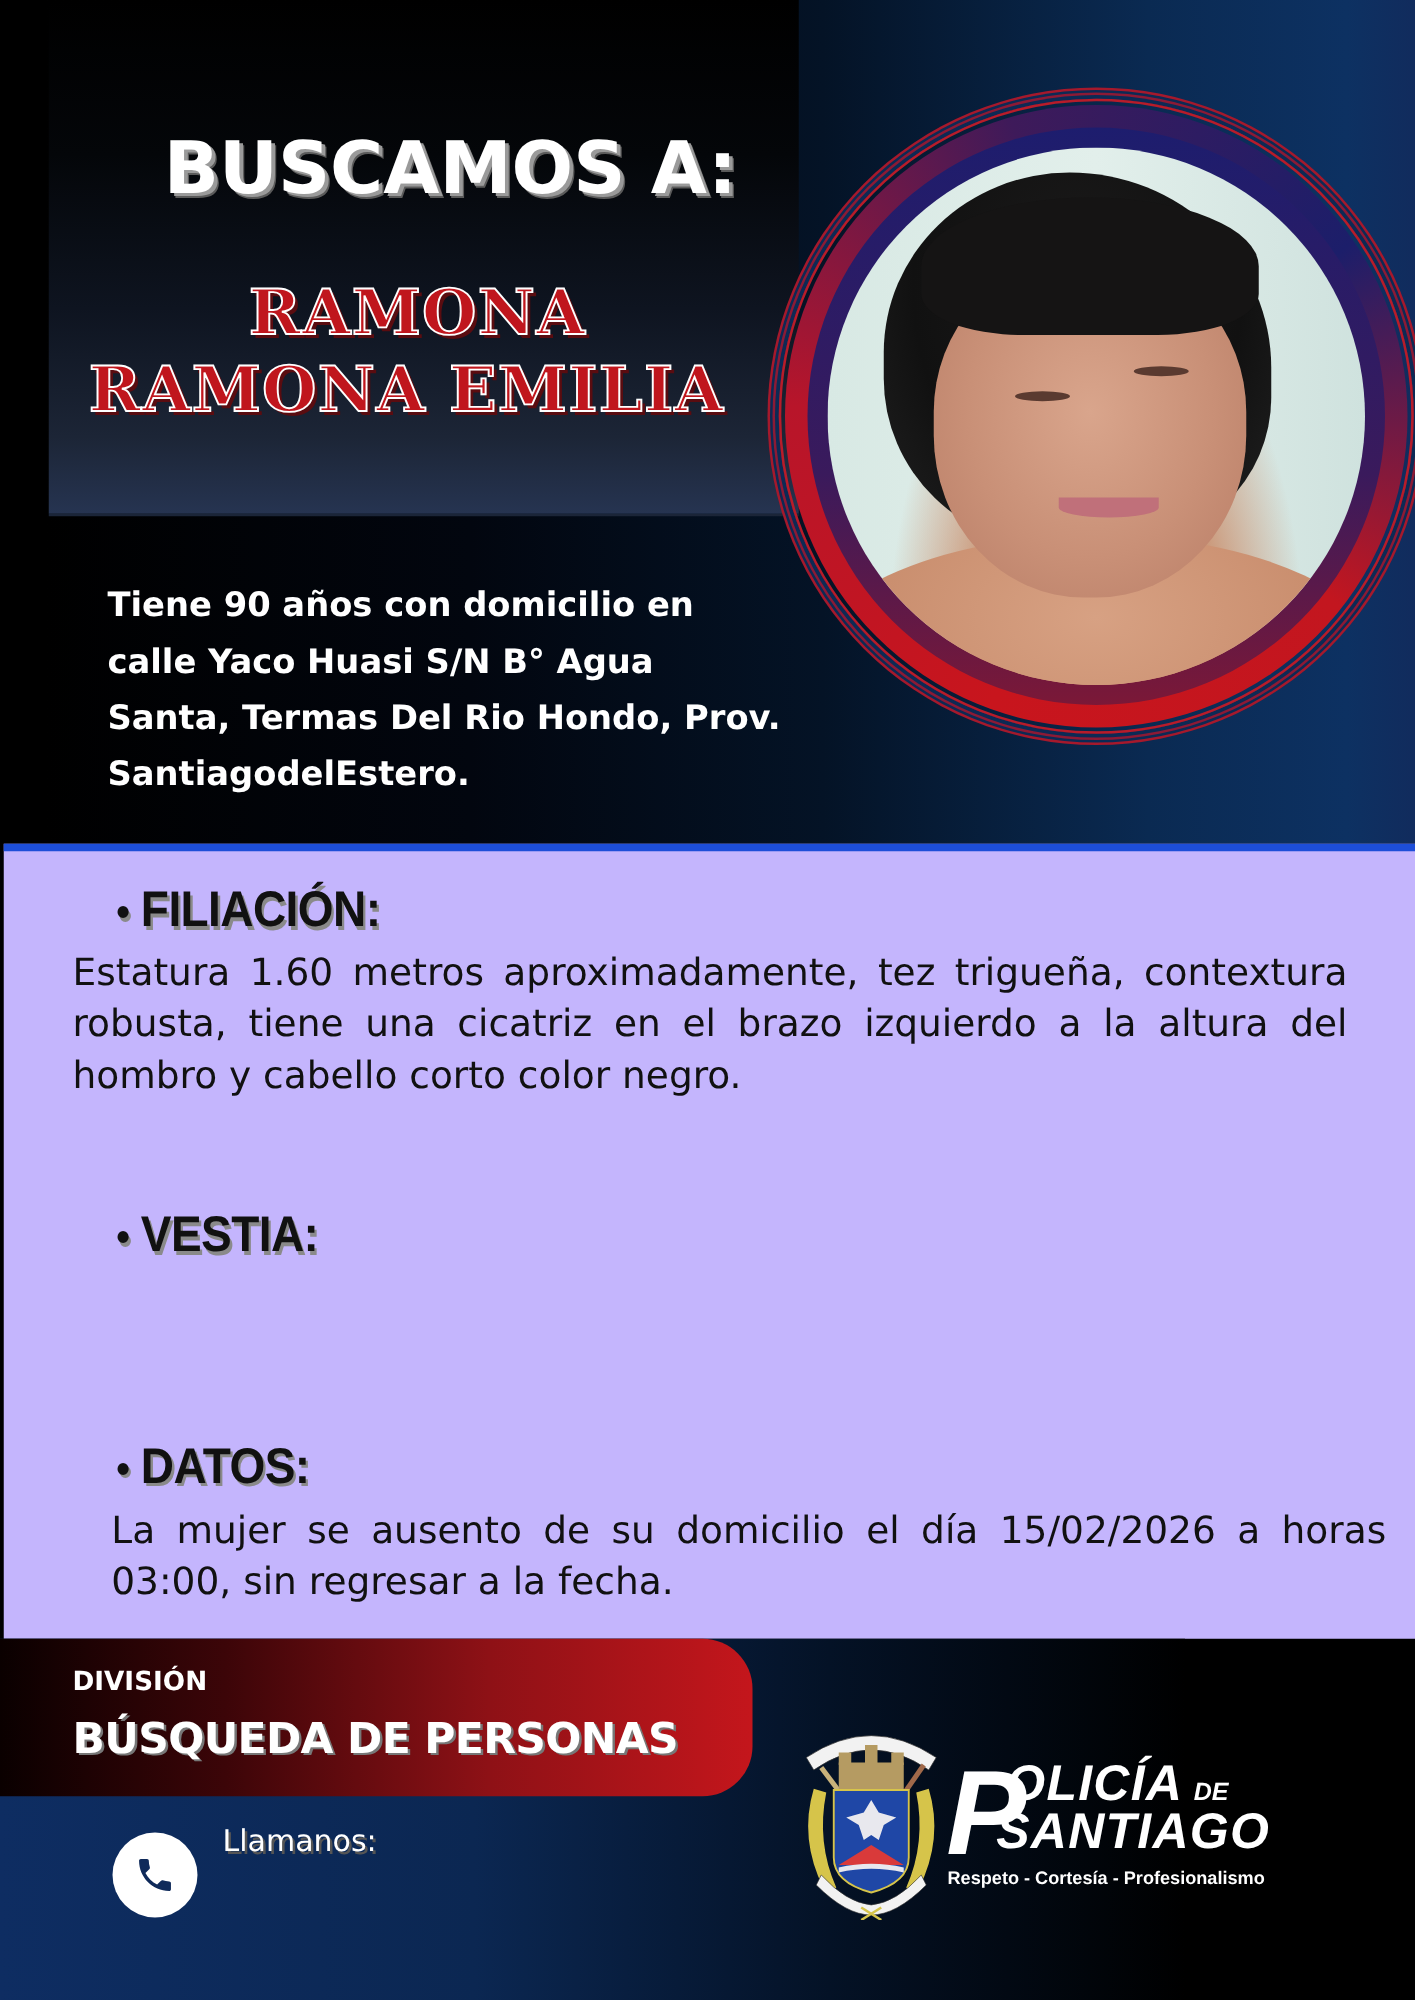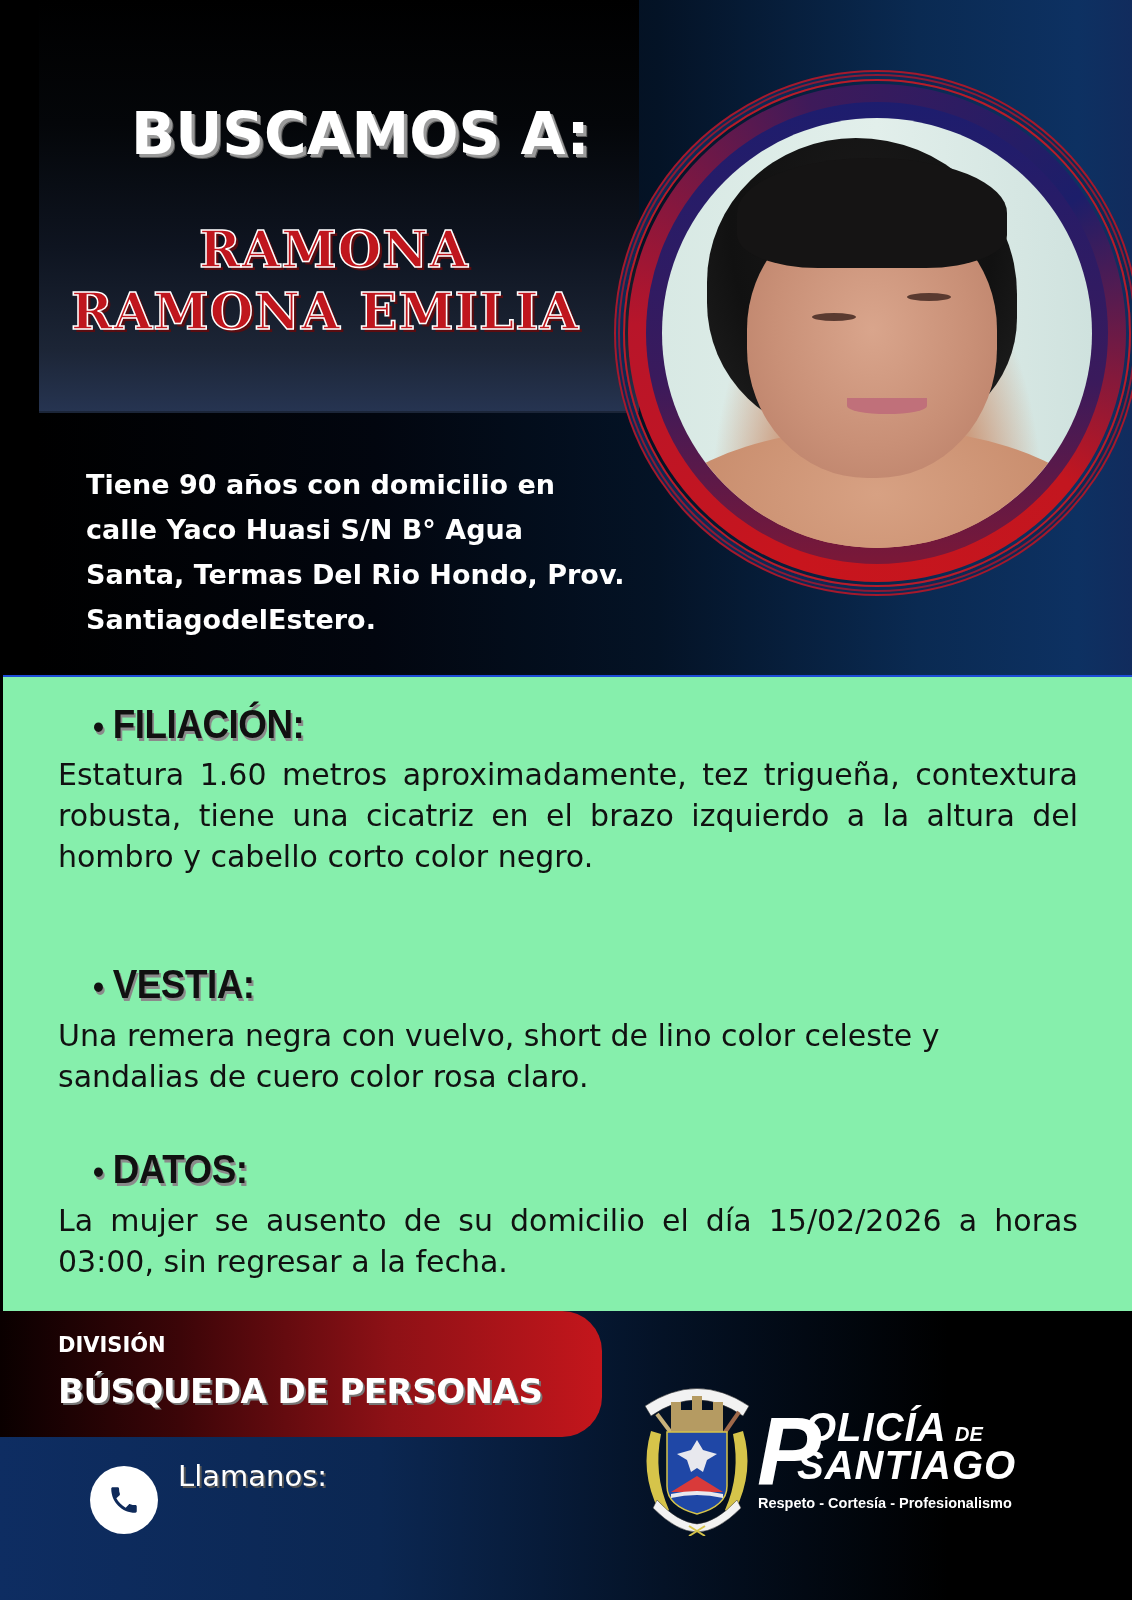--- a/index.html
+++ b/index.html
@@ -85,43 +85,43 @@
       background: radial-gradient(ellipse at 50% 30%, #d7a183 0%, #c88c6c 60%, #b57a5c 100%);
     }
     .photo .eye { position: absolute; width: 44px; height: 8px; border-radius: 50%; background: #5a3a30; }
     .photo .eye.l { left: 150px; top: 195px; }
     .photo .eye.r { left: 245px; top: 175px; }
     .photo .mouth { position: absolute; left: 185px; top: 280px; width: 80px; height: 16px; border-radius: 0 0 50% 50%; background: #c0707a; }
 
     
     .middle {
       position: absolute; left: 3px; top: 675px; width: 1129px; height: 636px;
-      background: #86efac;
-      border-top: 2px solid #1d4ed8;
+      background: #c4b5fd;
+      border-top: 6px solid #1d4ed8;
     }
     .section-heading {
       position: absolute; left: 90px;
       font-family: "Liberation Sans", sans-serif; font-weight: bold;
       font-size: 40px; color: #111111;
       text-shadow: 2px 3px 0 #8a8a8a;
       letter-spacing: -0.5px; transform: scaleX(0.92); transform-origin: left;
       white-space: nowrap;
     }
     .section-heading .bullet { font-size: 34px; margin-right: 10px; }
     .section-body {
       position: absolute; left: 55px; width: 1020px;
       font-family: "DejaVu Sans", sans-serif; font-size: 30px;
       line-height: 41px; color: #111111; text-align: justify;
     }
     .h-filiacion { top: 25px; }
     .b-filiacion { top: 77px; }
     .h-vestia { top: 285px; }
     .b-vestia { top: 338px; text-align: left; }
     .h-datos { top: 470px; }
-    .b-datos { top: 523px; }
+    .b-datos { top: 523px; margin-left: 31px; }
 
     
     .bottom {
       position: absolute; left: 0; top: 1311px; width: 948px; height: 289px;
       background: linear-gradient(90deg, #0e2d62 0%, #0b2752 40%, #041226 70%, #000000 100%);
     }
     .division-banner {
       position: absolute; left: 0; top: 0; width: 602px; height: 126px;
       border-radius: 0 40px 40px 0;
       background: linear-gradient(90deg, #0a0000 0%, #3c0508 30%, #8e1116 65%, #c4161c 100%);
@@ -138,21 +138,21 @@
       text-shadow: 2px 2px 0 #777;
       white-space: nowrap;
     }
     .phone-icon {
       position: absolute; left: 90px; top: 155px; width: 68px; height: 68px;
       border-radius: 50%; background: #ffffff;
       display: flex; align-items: center; justify-content: center;
     }
     .phone-text {
       position: absolute; left: 178px; font-family: "DejaVu Sans", sans-serif;
-      font-size: 29px; color: #ffffff; white-space: nowrap;
+      font-size: 24px; color: #ffffff; white-space: nowrap;
       text-shadow: 2px 2px 0 #555;
     }
     .phone-label { top: 148px; }
     .phone-numbers { top: 196px; }
 
     
     .crest { position: absolute; left: 637px; top: 65px; width: 120px; height: 160px; }
     .logo-wordmark { position: absolute; left: 757px; top: 92px; width: 330px; height: 110px; }
     .logo-p {
       position: absolute; left: 0; top: 0;
@@ -208,21 +208,20 @@
 
 <div class="middle">
   <div class="section-heading h-filiacion">
     <span class="bullet">•</span><span>FILIACIÓN:</span>
   </div>
   <div class="section-body b-filiacion">Estatura 1.60 metros aproximadamente, tez trigueña, contextura robusta, tiene una cicatriz en el brazo izquierdo a la altura del hombro y cabello corto color negro.</div>
 
   <div class="section-heading h-vestia">
     <span class="bullet">•</span><span>VESTIA:</span>
   </div>
-  <div class="section-body b-vestia">Una remera negra con vuelvo, short de lino color celeste y sandalias de cuero color rosa claro.</div>
 
   <div class="section-heading h-datos">
     <span class="bullet">•</span><span>DATOS:</span>
   </div>
   <div class="section-body b-datos">La mujer se ausento de su domicilio el día 15/02/2026 a horas 03:00, sin regresar a la fecha.</div>
 </div>
 
 <div class="bottom">
   <div class="division-banner">
     <div class="division-label">DIVISIÓN</div>

